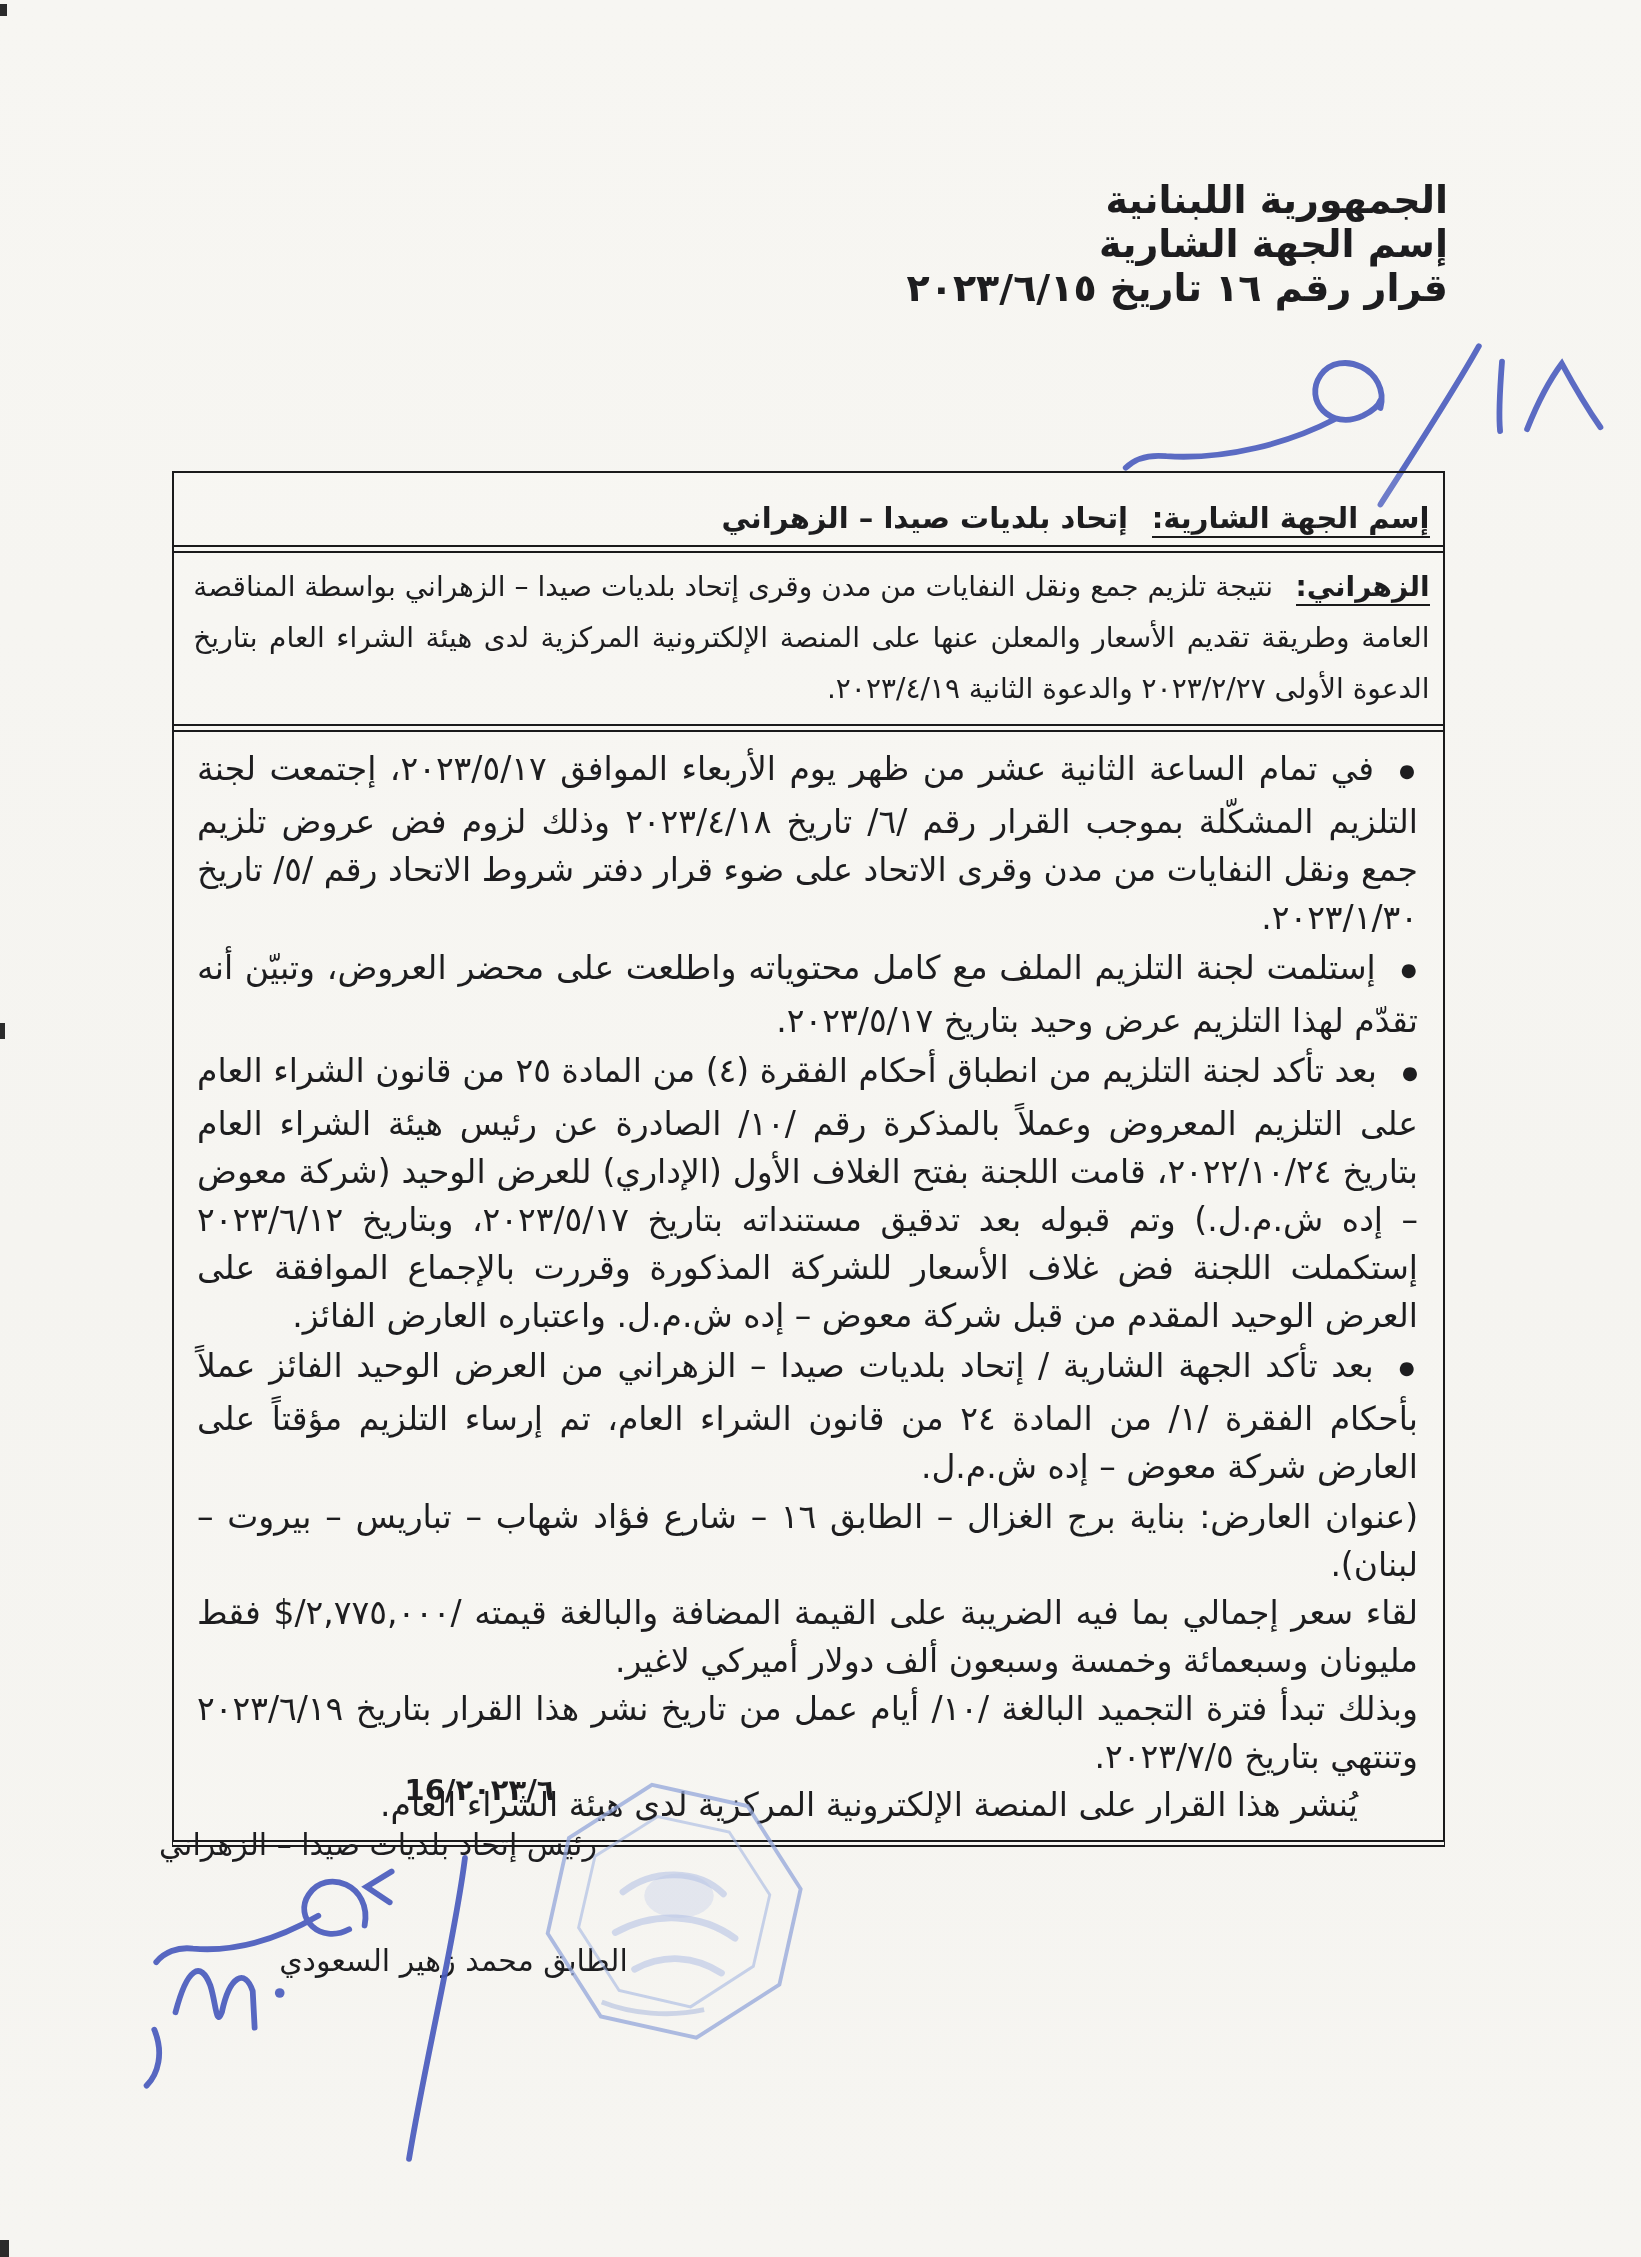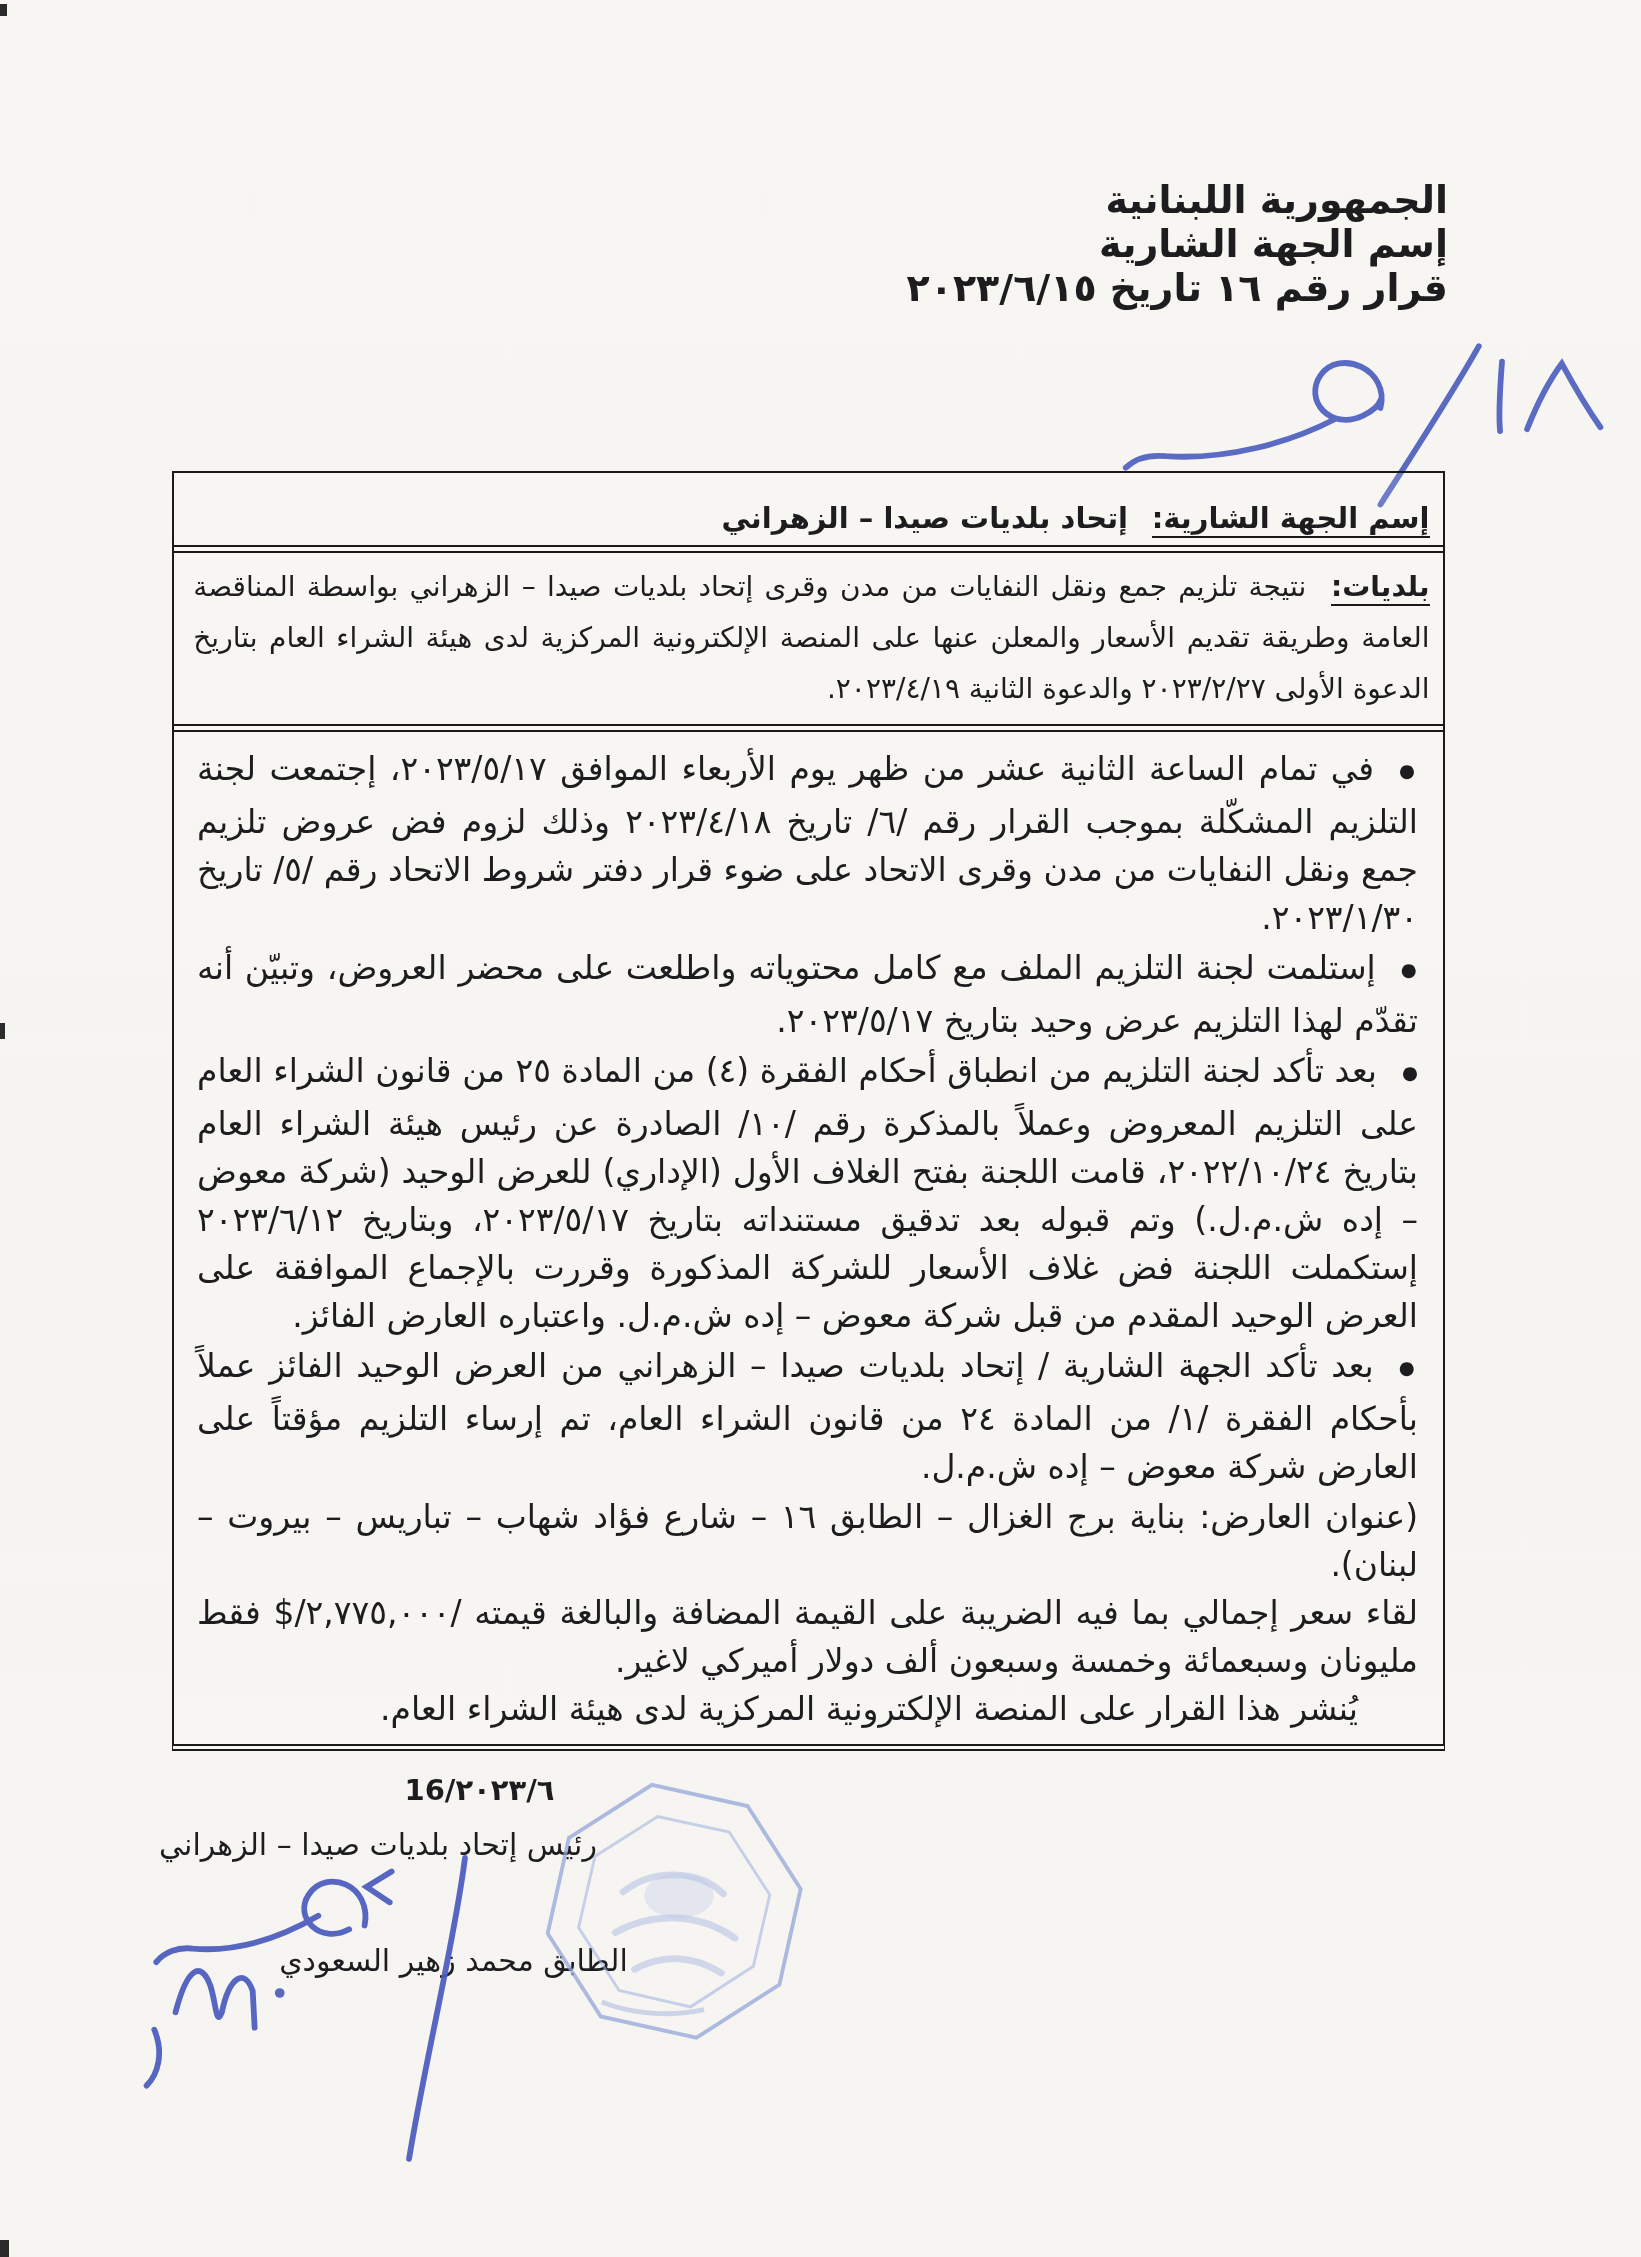--- a/index.html
+++ b/index.html
@@ -101,35 +101,36 @@
   <div class="doc-table">
 
     <div class="row-1">
       <span class="lbl">إسم الجهة الشارية:</span>
       <span>إتحاد بلديات صيدا – الزهراني</span>
     </div>
 
     <div class="sep"></div>
 
     <div class="row-2">
-      <span class="lbl">بلديات:</span>
+      <span class="lbl">الزهراني:</span>
       <span>نتيجة تلزيم جمع ونقل النفايات من مدن وقرى إتحاد بلديات صيدا – الزهراني بواسطة المناقصة العامة وطريقة تقديم الأسعار والمعلن عنها على المنصة الإلكترونية المركزية لدى هيئة الشراء العام بتاريخ الدعوة الأولى ٢٠٢٣/٢/٢٧ والدعوة الثانية ٢٠٢٣/٤/١٩.</span>
     </div>
 
     <div class="sep"></div>
 
     <div class="row-3">
       <ul>
         <li>في تمام الساعة الثانية عشر من ظهر يوم الأربعاء الموافق ٢٠٢٣/٥/١٧، إجتمعت لجنة التلزيم المشكّلة بموجب القرار رقم /٦/ تاريخ ٢٠٢٣/٤/١٨ وذلك لزوم فض عروض تلزيم جمع ونقل النفايات من مدن وقرى الاتحاد على ضوء قرار دفتر شروط الاتحاد رقم /٥/ تاريخ ٢٠٢٣/١/٣٠.</li>
         <li>إستلمت لجنة التلزيم الملف مع كامل محتوياته واطلعت على محضر العروض، وتبيّن أنه تقدّم لهذا التلزيم عرض وحيد بتاريخ ٢٠٢٣/٥/١٧.</li>
         <li>بعد تأكد لجنة التلزيم من انطباق أحكام الفقرة (٤) من المادة ٢٥ من قانون الشراء العام على التلزيم المعروض وعملاً بالمذكرة رقم /١٠/ الصادرة عن رئيس هيئة الشراء العام بتاريخ ٢٠٢٢/١٠/٢٤، قامت اللجنة بفتح الغلاف الأول (الإداري) للعرض الوحيد (شركة معوض – إده ش.م.ل.) وتم قبوله بعد تدقيق مستنداته بتاريخ ٢٠٢٣/٥/١٧، وبتاريخ ٢٠٢٣/٦/١٢ إستكملت اللجنة فض غلاف الأسعار للشركة المذكورة وقررت بالإجماع الموافقة على العرض الوحيد المقدم من قبل شركة معوض – إده ش.م.ل. واعتباره العارض الفائز.</li>
         <li>بعد تأكد الجهة الشارية / إتحاد بلديات صيدا – الزهراني من العرض الوحيد الفائز عملاً بأحكام الفقرة /١/ من المادة ٢٤ من قانون الشراء العام، تم إرساء التلزيم مؤقتاً على العارض شركة معوض – إده ش.م.ل.</li>
       </ul>
       <p>(عنوان العارض: بناية برج الغزال – الطابق ١٦ – شارع فؤاد شهاب – تباريس – بيروت – لبنان).</p>
       <p>لقاء سعر إجمالي بما فيه الضريبة على القيمة المضافة والبالغة قيمته /٢,٧٧٥,٠٠٠/$ فقط مليونان وسبعمائة وخمسة وسبعون ألف دولار أميركي لاغير.</p>
+      <p>وبذلك تبدأ فترة التجميد البالغة /١٠/ أيام عمل من تاريخ نشر هذا القرار بتاريخ ٢٠٢٣/٦/١٩ وتنتهي بتاريخ ٢٠٢٣/٧/٥.</p>
       <p class="p-indent">يُنشر هذا القرار على المنصة الإلكترونية المركزية لدى هيئة الشراء العام.</p>
     </div>
   </div>
 
   <div class="sig-date">٢٠٢٣/٦/16</div>
   <div class="sig-title">رئيس إتحاد بلديات صيدا – الزهراني</div>
   <div class="sig-name">الطابق محمد زهير السعودي</div>
 
   <svg class="stamp-svg" viewBox="0 0 300 290" fill="none" xmlns="http://www.w3.org/2000/svg">
     <polygon points="276,115 221,29 122,7 36,62 14,161 69,247 168,269 254,214" stroke="#93a6da" stroke-width="4" fill="none" opacity="0.75"></polygon>

